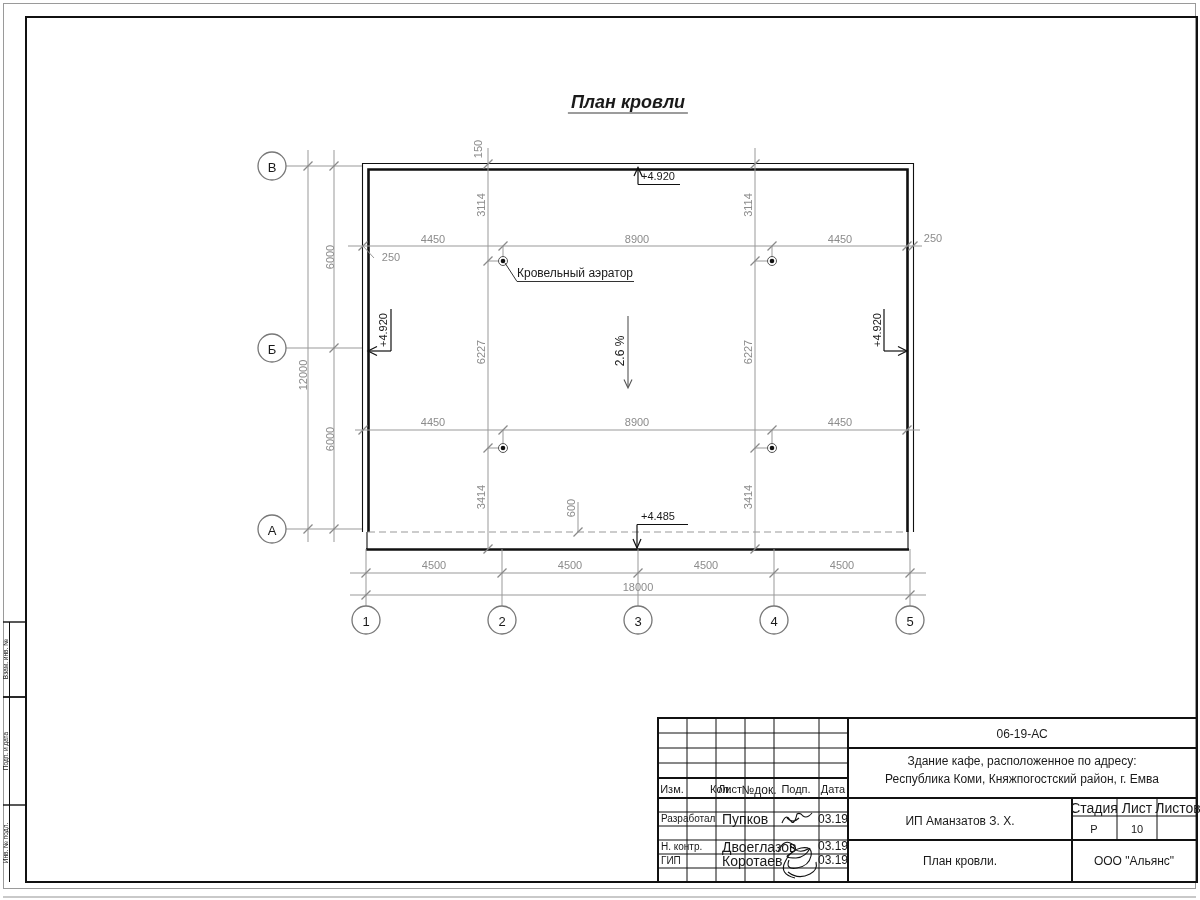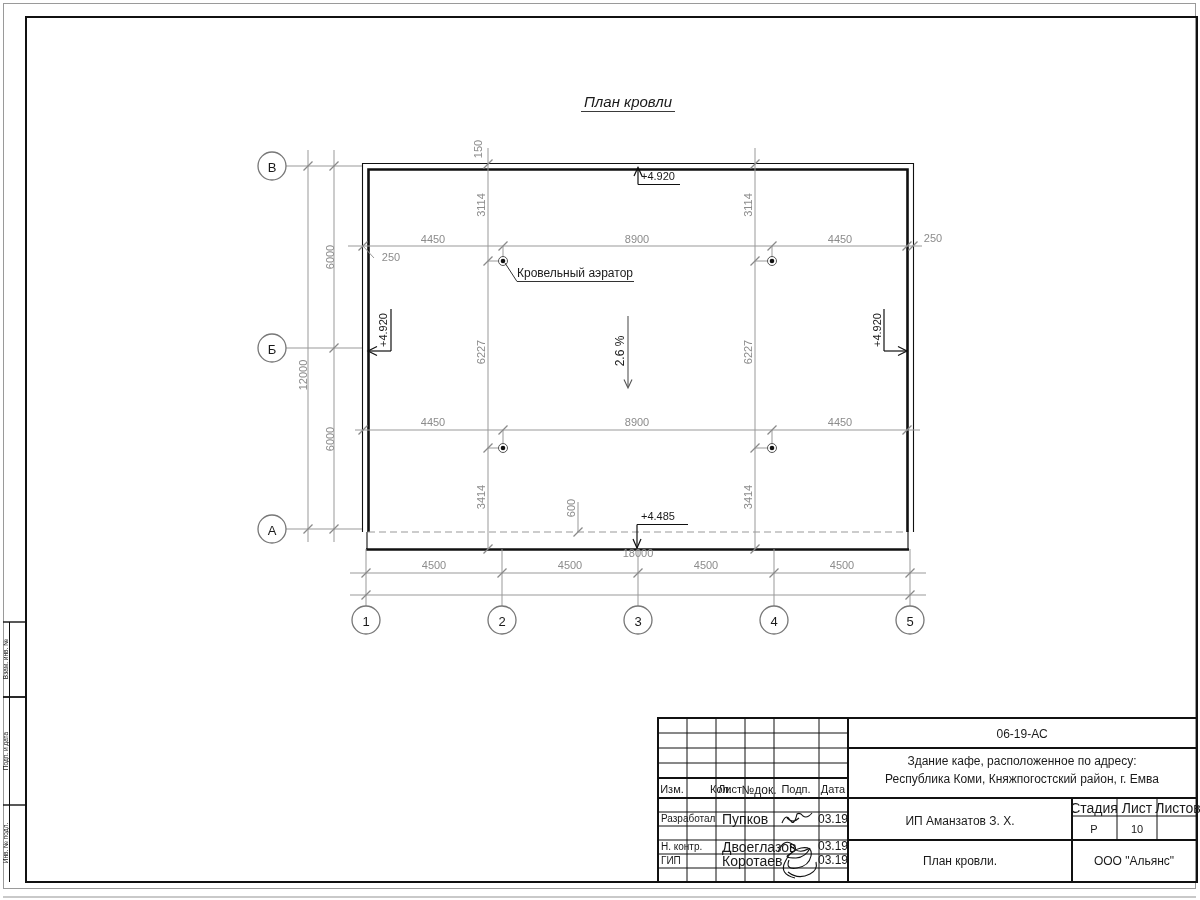--- a/index.html
+++ b/index.html
@@ -6,21 +6,21 @@
   .sheet{position:relative;width:1200px;height:900px;background:#fff;overflow:hidden;
          font-family:"Liberation Sans",sans-serif;}
   svg.lines{position:absolute;left:0;top:0;width:1200px;height:900px;}
   .t{position:absolute;transform:translate(-50%,-50%);white-space:nowrap;color:#1a1a1a;
      font-family:"Liberation Sans",sans-serif;line-height:1;}
   .l{transform:translate(0,-50%);}            
   .rot{transform:translate(-50%,-50%) rotate(-90deg);}
   .g{color:#8c8c8c;font-size:11px;}
   .blk{color:#1a1a1a;font-size:11px;}
   .ax{font-size:13px;}
-  .ttl{font-size:15px;font-style:italic;border-bottom:1px solid #3a3a3a;padding:0 3px 2px 3px;}
+  .ttl{font-size:18px;font-style:italic;border-bottom:1px solid #3a3a3a;padding:0 3px 2px 3px;font-weight:bold;}
   .s8{font-size:12px;} .s9{font-size:10px;} .s10{font-size:14px;}
   .s11{font-size:11px;} .s12{font-size:12px;}
   .tiny{font-size:6.5px;color:#222;}
   .slope{font-size:12px;}
 </style>
 </head>
 <body>
 
 <div class="sheet">
 
@@ -205,21 +205,21 @@
   <span class="t g" style="left:840px;top:239px;">4450</span>
   <span class="t g" style="left:933px;top:238px;">250</span>
   <span class="t g" style="left:391px;top:257px;">250</span>
   <span class="t g" style="left:433px;top:422px;">4450</span>
   <span class="t g" style="left:637px;top:422px;">8900</span>
   <span class="t g" style="left:840px;top:422px;">4450</span>
   <span class="t g" style="left:434px;top:565px;">4500</span>
   <span class="t g" style="left:570px;top:565px;">4500</span>
   <span class="t g" style="left:706px;top:565px;">4500</span>
   <span class="t g" style="left:842px;top:565px;">4500</span>
-  <span class="t g" style="left:638px;top:553px;text-align:center;">18000</span>
+  <span class="t g" style="left:638px;top:587px;text-align:center;">18000</span>
 
   <span class="t g rot" style="left:478px;top:149px;">150</span>
   <span class="t g rot" style="left:481px;top:205px;">3114</span>
   <span class="t g rot" style="left:748px;top:205px;">3114</span>
   <span class="t g rot" style="left:481px;top:352px;">6227</span>
   <span class="t g rot" style="left:748px;top:352px;">6227</span>
   <span class="t g rot" style="left:481px;top:497px;">3414</span>
   <span class="t g rot" style="left:748px;top:497px;">3414</span>
   <span class="t g rot" style="left:571px;top:508px;">600</span>
   <span class="t g rot" style="left:330px;top:257px;">6000</span>

